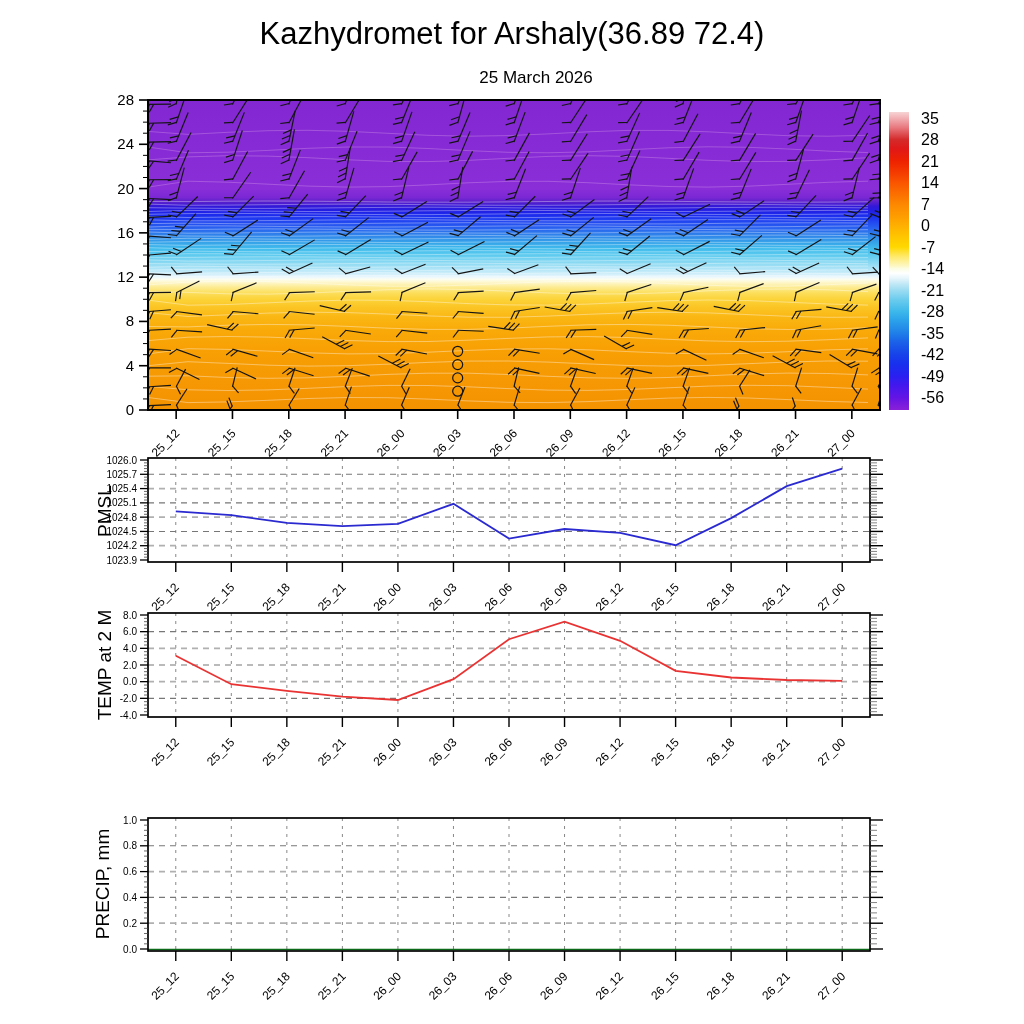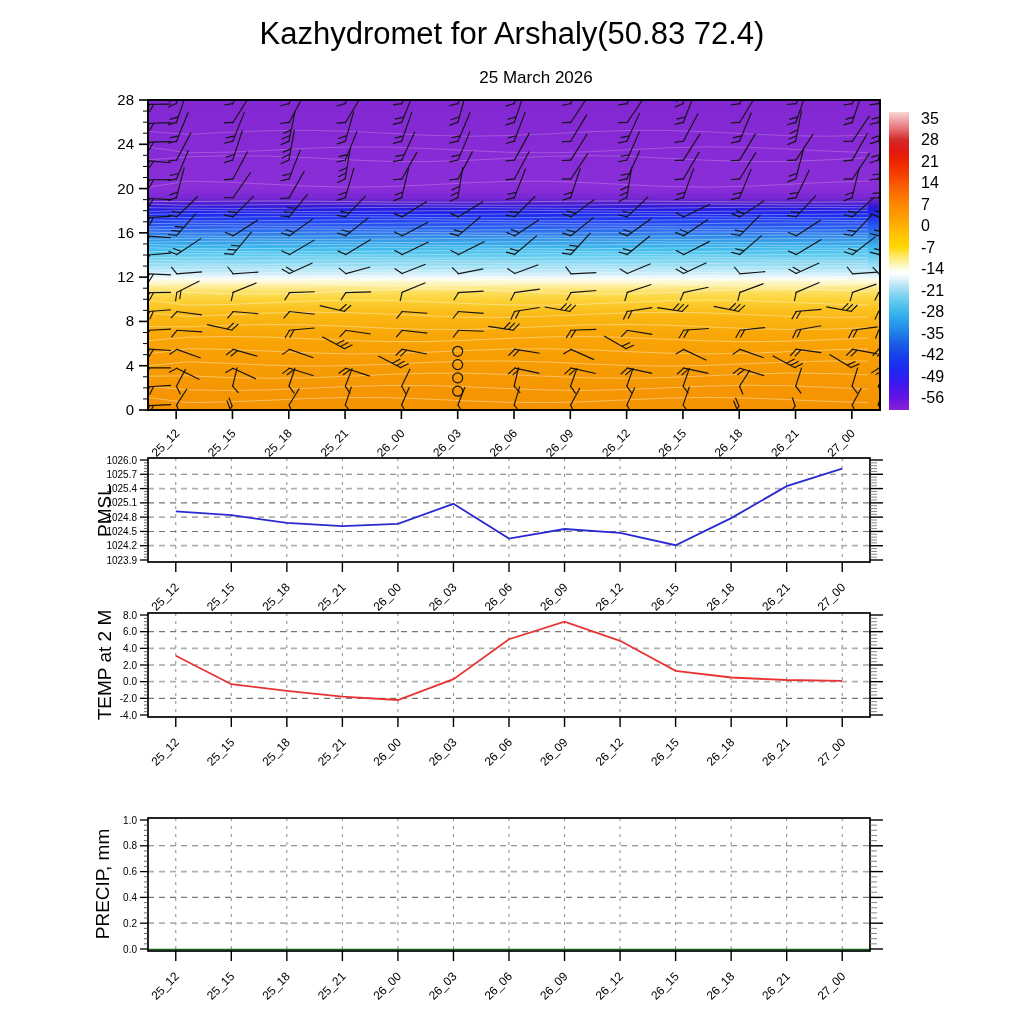--- a/index.html
+++ b/index.html
@@ -11,21 +11,21 @@
              font-size:17px;color:#000;}
   .rot-label{position:absolute;transform:rotate(-90deg);transform-origin:center center;
              font-size:19px;color:#000;white-space:nowrap;text-align:center;}
   svg{position:absolute;left:0;top:0;}
   text{font-family:"Liberation Sans", sans-serif;}
 </style>
 </head>
 <body>
 
 <div class="page">
-  <div class="main-title">Kazhydromet for Arshaly(50.83 72.4)</div>
+  <div class="main-title">Kazhydromet for Arshaly(36.89 72.4)</div>
   <div class="sub-title">25 March 2026</div>
 
   <div class="rot-label" style="left:45px;top:500px;width:120px;">PMSL</div>
   <div class="rot-label" style="left:20px;top:654px;width:170px;">TEMP at 2 M</div>
   <div class="rot-label" style="left:18px;top:873px;width:170px;">PRECIP, mm</div>
 
   <svg id="plot" width="1024" height="1024" viewBox="0 0 1024 1024">
       <defs>
         <linearGradient id="fillGrad" x1="0" y1="0" x2="0" y2="1">
           <stop offset="0.00%" stop-color="#8227d2"></stop>

